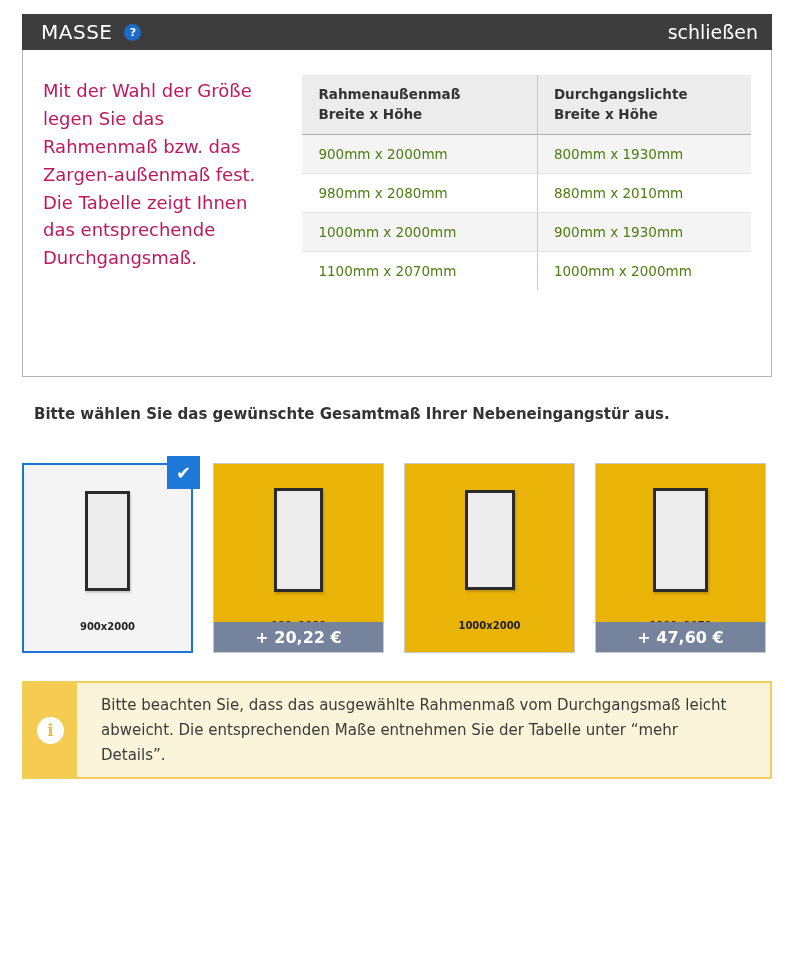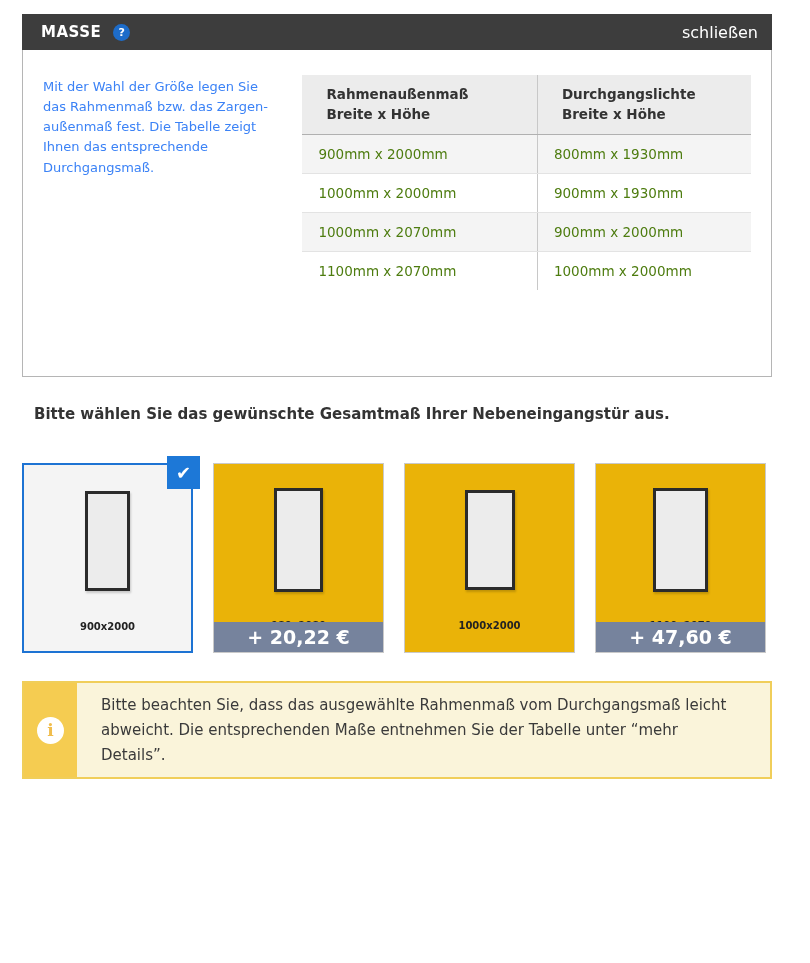--- a/index.html
+++ b/index.html
@@ -11,45 +11,45 @@
     overflow: hidden;
   }
   .page { padding: 14px 0 0 22px; width: 772px; }
 
   
   .modal { width: 750px; }
   .modal-header {
     height: 36px; background: #3d3d3d; color: #fff;
     display: flex; align-items: center; padding: 0 14px 0 19px;
   }
-  .modal-title { font-size: 15px; font-weight: bold; letter-spacing: .5px; }
+  .modal-title { font-size: 20px; font-weight: normal; letter-spacing: .5px; }
   .help-badge {
     width: 17px; height: 17px; border-radius: 50%;
     background: #1d6cc9; color: #fff; font-size: 11px; font-weight: bold;
     display: flex; align-items: center; justify-content: center;
     margin-left: 12px; cursor: pointer;
   }
   .header-spacer { flex: 1; }
-  .close-link { font-size: 16px; color: #fff; cursor: pointer; margin-left: 36px; }
+  .close-link { font-size: 19px; color: #fff; cursor: pointer; margin-left: 36px; }
 
   .modal-body {
     border: 1px solid #b5b5b5; border-top: none;
     padding: 25px 20px 20px 20px;
     display: flex; min-height: 327px;
   }
   .description {
-    width: 245px; font-size: 13px; line-height: 1.55; color: #3b82f6;
+    width: 245px; font-size: 18px; line-height: 1.55; color: #be185d;
     padding-top: 2px;
   }
 
   
   .size-table { margin-left: 22px; width: 463px; border-collapse: collapse; align-self: flex-start; }
   .size-table th {
     background: #ececec; text-align: left; font-size: 13.5px; font-weight: bold;
-    padding: 9px 24px; border-bottom: 1px solid #b0b0b0; color: #333;
+    padding: 9px 16px; border-bottom: 1px solid #b0b0b0; color: #333;
     line-height: 1.5; vertical-align: middle;
   }
   .size-table th span { display: block; }
   .size-table td {
     font-size: 13.5px; color: #4d7c0f; padding: 11px 16px;
     border-bottom: 1px solid #e3e3e3;
   }
   .size-table th:nth-child(1), .size-table td:nth-child(1) { width: 235px; }
   .size-table th:nth-child(2), .size-table td:nth-child(2) { border-left: 1px solid #c8c8c8; }
   .size-table tr:nth-child(even) td { background: #f4f4f4; }
@@ -84,21 +84,21 @@
   .door-swatch {
     background: #ececec; border: 3px solid #2b2b2b;
     box-shadow: 1px 2px 2px rgba(0,0,0,0.18);
   }
   .option-label {
     text-align: center; font-size: 10px; font-weight: bold; color: #222;
     margin-top: 20px;
   }
   .price-bar {
     position: absolute; left: 0; right: 0; bottom: 0; height: 30px;
-    background: #76839d; color: #fff; font-size: 19px; font-weight: bold;
+    background: #76839d; color: #fff; font-size: 16px; font-weight: bold;
     display: flex; align-items: center; justify-content: center;
   }
 
   
   .notice {
     margin-top: 28px; width: 750px; min-height: 64px;
     border: 2px solid #f0ce5a; background: #faf4da;
     display: flex;
   }
   .notice-accent {
@@ -142,26 +142,26 @@
             <th>
               <span>Durchgangslichte</span>
               <span>Breite x Höhe</span>
             </th>
           </tr>
           <tr>
             <td>900mm x 2000mm</td>
             <td>800mm x 1930mm</td>
           </tr>
           <tr>
+            <td>980mm x 2080mm</td>
+            <td>880mm x 2010mm</td>
+          </tr>
+          <tr>
             <td>1000mm x 2000mm</td>
             <td>900mm x 1930mm</td>
-          </tr>
-          <tr>
-            <td>1000mm x 2070mm</td>
-            <td>900mm x 2000mm</td>
           </tr>
           <tr>
             <td>1100mm x 2070mm</td>
             <td>1000mm x 2000mm</td>
           </tr>
         </tbody>
       </table>
     </div>
   </div>
 

